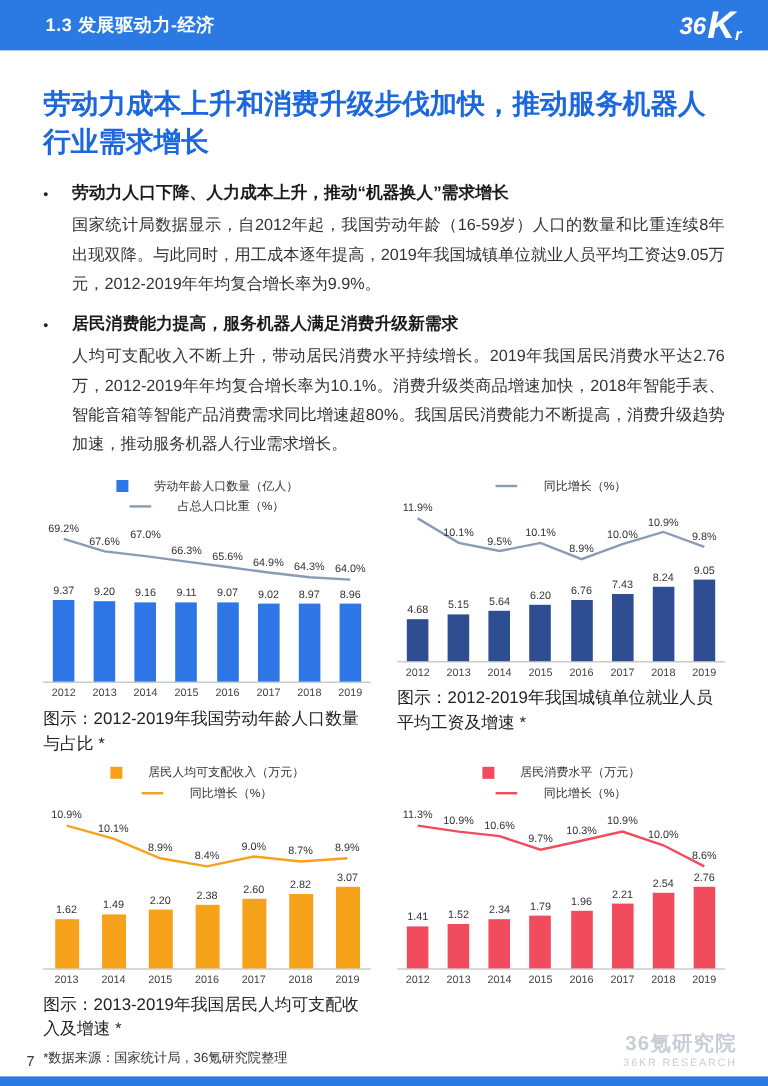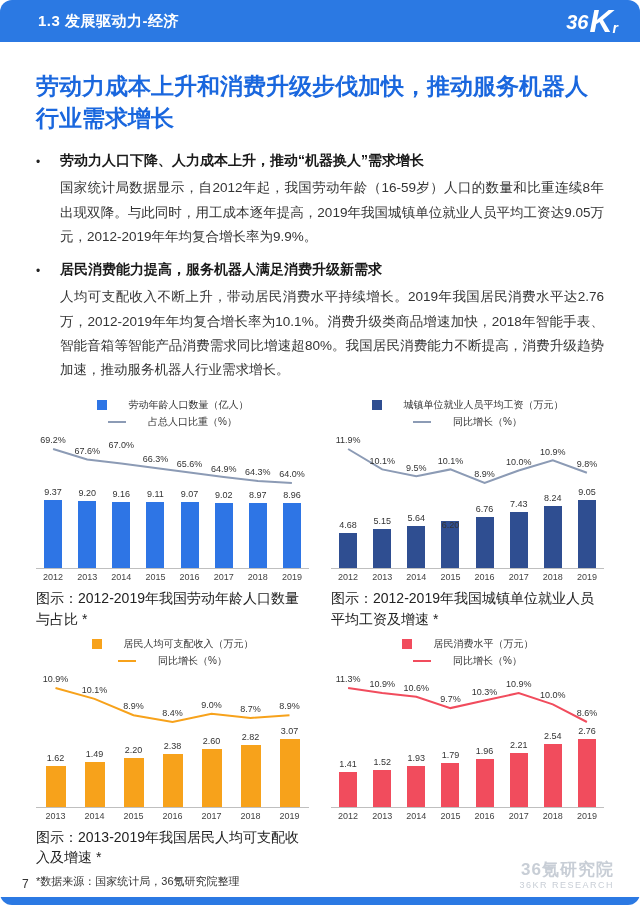--- a/index.html
+++ b/index.html
@@ -1,19 +1,19 @@
 <!DOCTYPE html>
 <html><head>
 <meta charset="utf-8">
 <style>
   * { margin:0; padding:0; box-sizing:border-box; }
   html,body { background:#ffffff; }
   .page {
     width:640px; height:905px; background:#ffffff; position:relative; overflow:hidden;
-    font-family:"Liberation Sans","DejaVu Sans",sans-serif; margin:0 auto;border-radius:12px;
+    font-family:"Liberation Sans","DejaVu Sans",sans-serif; margin:0 auto;
   }
   .topbar {
     height:42px; background:#2B79E3; display:flex; align-items:center;
     justify-content:space-between; padding:0 22px 0 38px;
   }
   .section-title { color:#fff; font-size:15px; font-weight:bold; letter-spacing:.5px; }
   .logo { color:#fff; display:flex; align-items:flex-start; font-style:italic; font-weight:800; line-height:1; }
   .logo-36 { font-size:20px; margin-top:7px; }
   .logo-k  { font-size:32px; margin-left:1px; }
   .logo-r  { font-size:14px; margin-top:16px; }
@@ -129,37 +129,33 @@
             <span>2016</span>
             <span>2017</span>
             <span>2018</span>
             <span>2019</span>
           </div>
         <div class="caption">图示：2012-2019年我国劳动年龄人口数量与占比 *</div>
       </div>
       <div class="chart">
         <div class="legend">
             <div class="legend-item">
-              <span class="swatch-bar" style="background: rgb(47, 78, 145);"></span>
-              <span>城镇单位就业人员平均工资（万元）</span>
-            </div>
-            <div class="legend-item">
               <span class="swatch-line" style="background: rgb(140, 155, 181);"></span>
               <span>同比增长（%）</span>
             </div>
           </div>
         <div class="plot">
             <div class="bar" style="left: 17.0625px; width: 18px; height: 35px; background: rgb(47, 78, 145);"></div>
             <div class="bar-label" style="left: 17.0625px; bottom: 38px;">4.68</div>
             <div class="bar" style="left: 51.1875px; width: 18px; height: 39px; background: rgb(47, 78, 145);"></div>
             <div class="bar-label" style="left: 51.1875px; bottom: 42px;">5.15</div>
             <div class="bar" style="left: 85.3125px; width: 18px; height: 42px; background: rgb(47, 78, 145);"></div>
             <div class="bar-label" style="left: 85.3125px; bottom: 45px;">5.64</div>
             <div class="bar" style="left: 119.438px; width: 18px; height: 47px; background: rgb(47, 78, 145);"></div>
-            <div class="bar-label" style="left: 119.438px; bottom: 38px;">6.20</div>
+            <div class="bar-label" style="left: 119.438px; bottom: 50px;">6.20</div>
             <div class="bar" style="left: 153.562px; width: 18px; height: 51px; background: rgb(47, 78, 145);"></div>
             <div class="bar-label" style="left: 153.562px; bottom: 54px;">6.76</div>
             <div class="bar" style="left: 187.688px; width: 18px; height: 56px; background: rgb(47, 78, 145);"></div>
             <div class="bar-label" style="left: 187.688px; bottom: 59px;">7.43</div>
             <div class="bar" style="left: 221.812px; width: 18px; height: 62px; background: rgb(47, 78, 145);"></div>
             <div class="bar-label" style="left: 221.812px; bottom: 65px;">8.24</div>
             <div class="bar" style="left: 255.938px; width: 18px; height: 68px; background: rgb(47, 78, 145);"></div>
             <div class="bar-label" style="left: 255.938px; bottom: 71px;">9.05</div>
             <svg width="273" height="138">
               <polyline points="17.1,18.0 51.2,38.4 85.3,45.2 119.4,38.4 153.6,52.0 187.7,39.5 221.8,29.3 255.9,41.8" fill="none" stroke="#8C9BB5" stroke-width="2"></polyline>
@@ -243,21 +239,21 @@
               <span class="swatch-line" style="background: rgb(241, 76, 93);"></span>
               <span>同比增长（%）</span>
             </div>
           </div>
         <div class="plot">
             <div class="bar" style="left: 17.0625px; width: 18px; height: 35px; background: rgb(241, 76, 93);"></div>
             <div class="bar-label" style="left: 17.0625px; bottom: 38px;">1.41</div>
             <div class="bar" style="left: 51.1875px; width: 18px; height: 37px; background: rgb(241, 76, 93);"></div>
             <div class="bar-label" style="left: 51.1875px; bottom: 40px;">1.52</div>
             <div class="bar" style="left: 85.3125px; width: 18px; height: 41px; background: rgb(241, 76, 93);"></div>
-            <div class="bar-label" style="left: 85.3125px; bottom: 44px;">1.93</div>
+            <div class="bar-label" style="left: 85.3125px; bottom: 44px;">2.34</div>
             <div class="bar" style="left: 119.438px; width: 18px; height: 44px; background: rgb(241, 76, 93);"></div>
             <div class="bar-label" style="left: 119.438px; bottom: 47px;">1.79</div>
             <div class="bar" style="left: 153.562px; width: 18px; height: 48px; background: rgb(241, 76, 93);"></div>
             <div class="bar-label" style="left: 153.562px; bottom: 51px;">1.96</div>
             <div class="bar" style="left: 187.688px; width: 18px; height: 54px; background: rgb(241, 76, 93);"></div>
             <div class="bar-label" style="left: 187.688px; bottom: 57px;">2.21</div>
             <div class="bar" style="left: 221.812px; width: 18px; height: 63px; background: rgb(241, 76, 93);"></div>
             <div class="bar-label" style="left: 221.812px; bottom: 66px;">2.54</div>
             <div class="bar" style="left: 255.938px; width: 18px; height: 68px; background: rgb(241, 76, 93);"></div>
             <div class="bar-label" style="left: 255.938px; bottom: 71px;">2.76</div>

